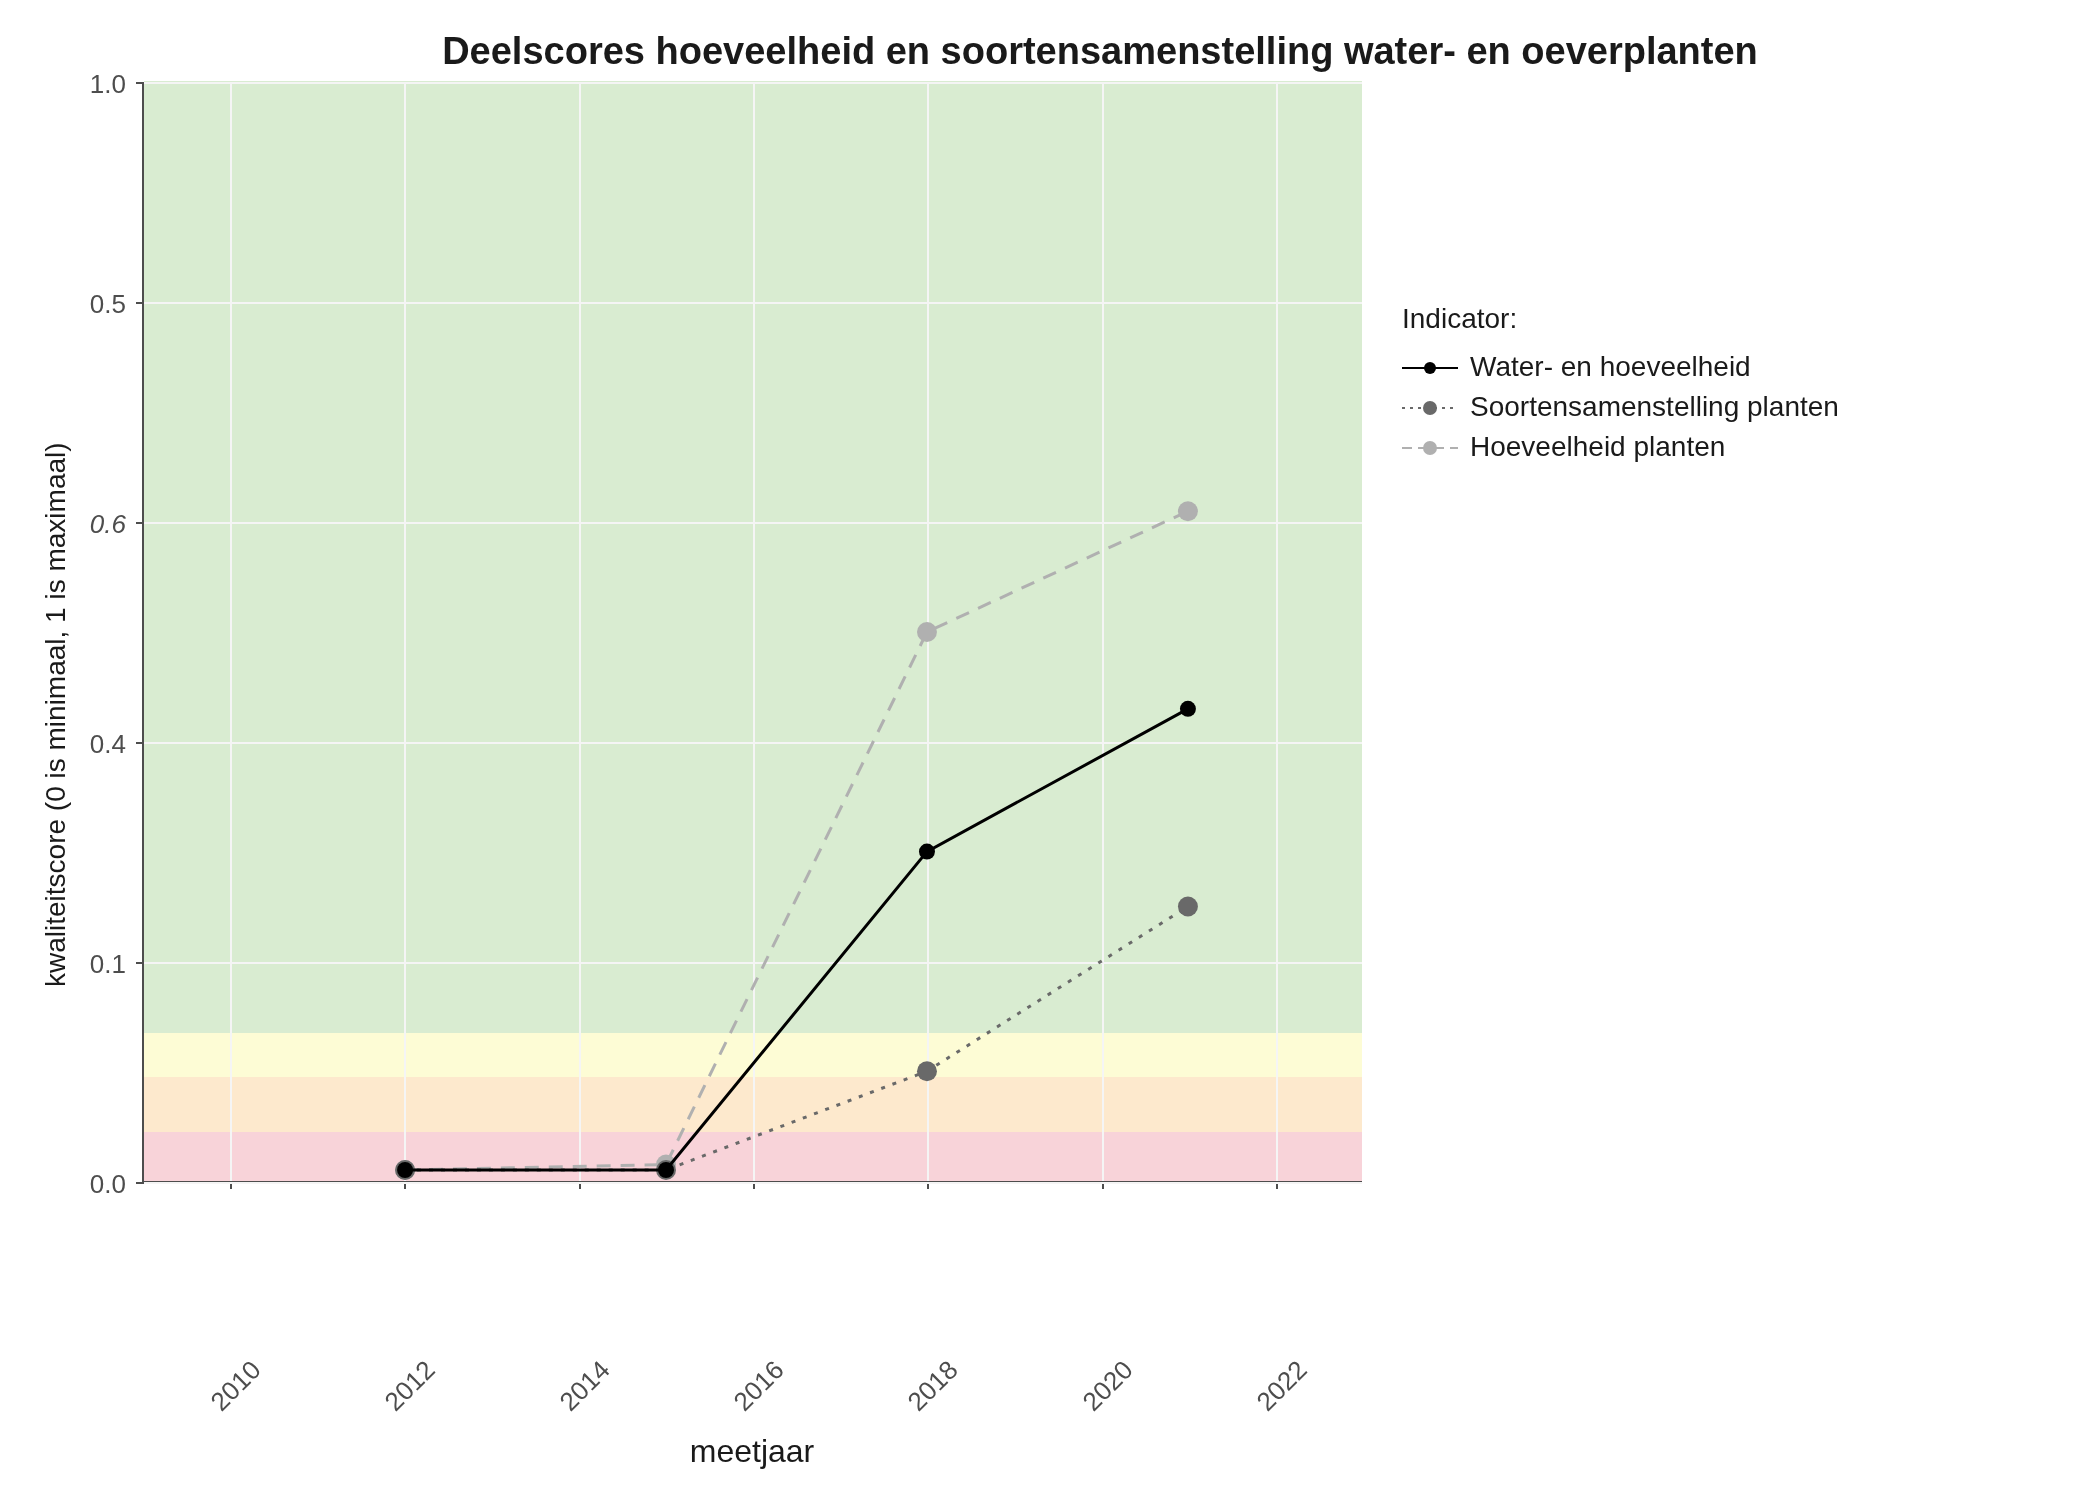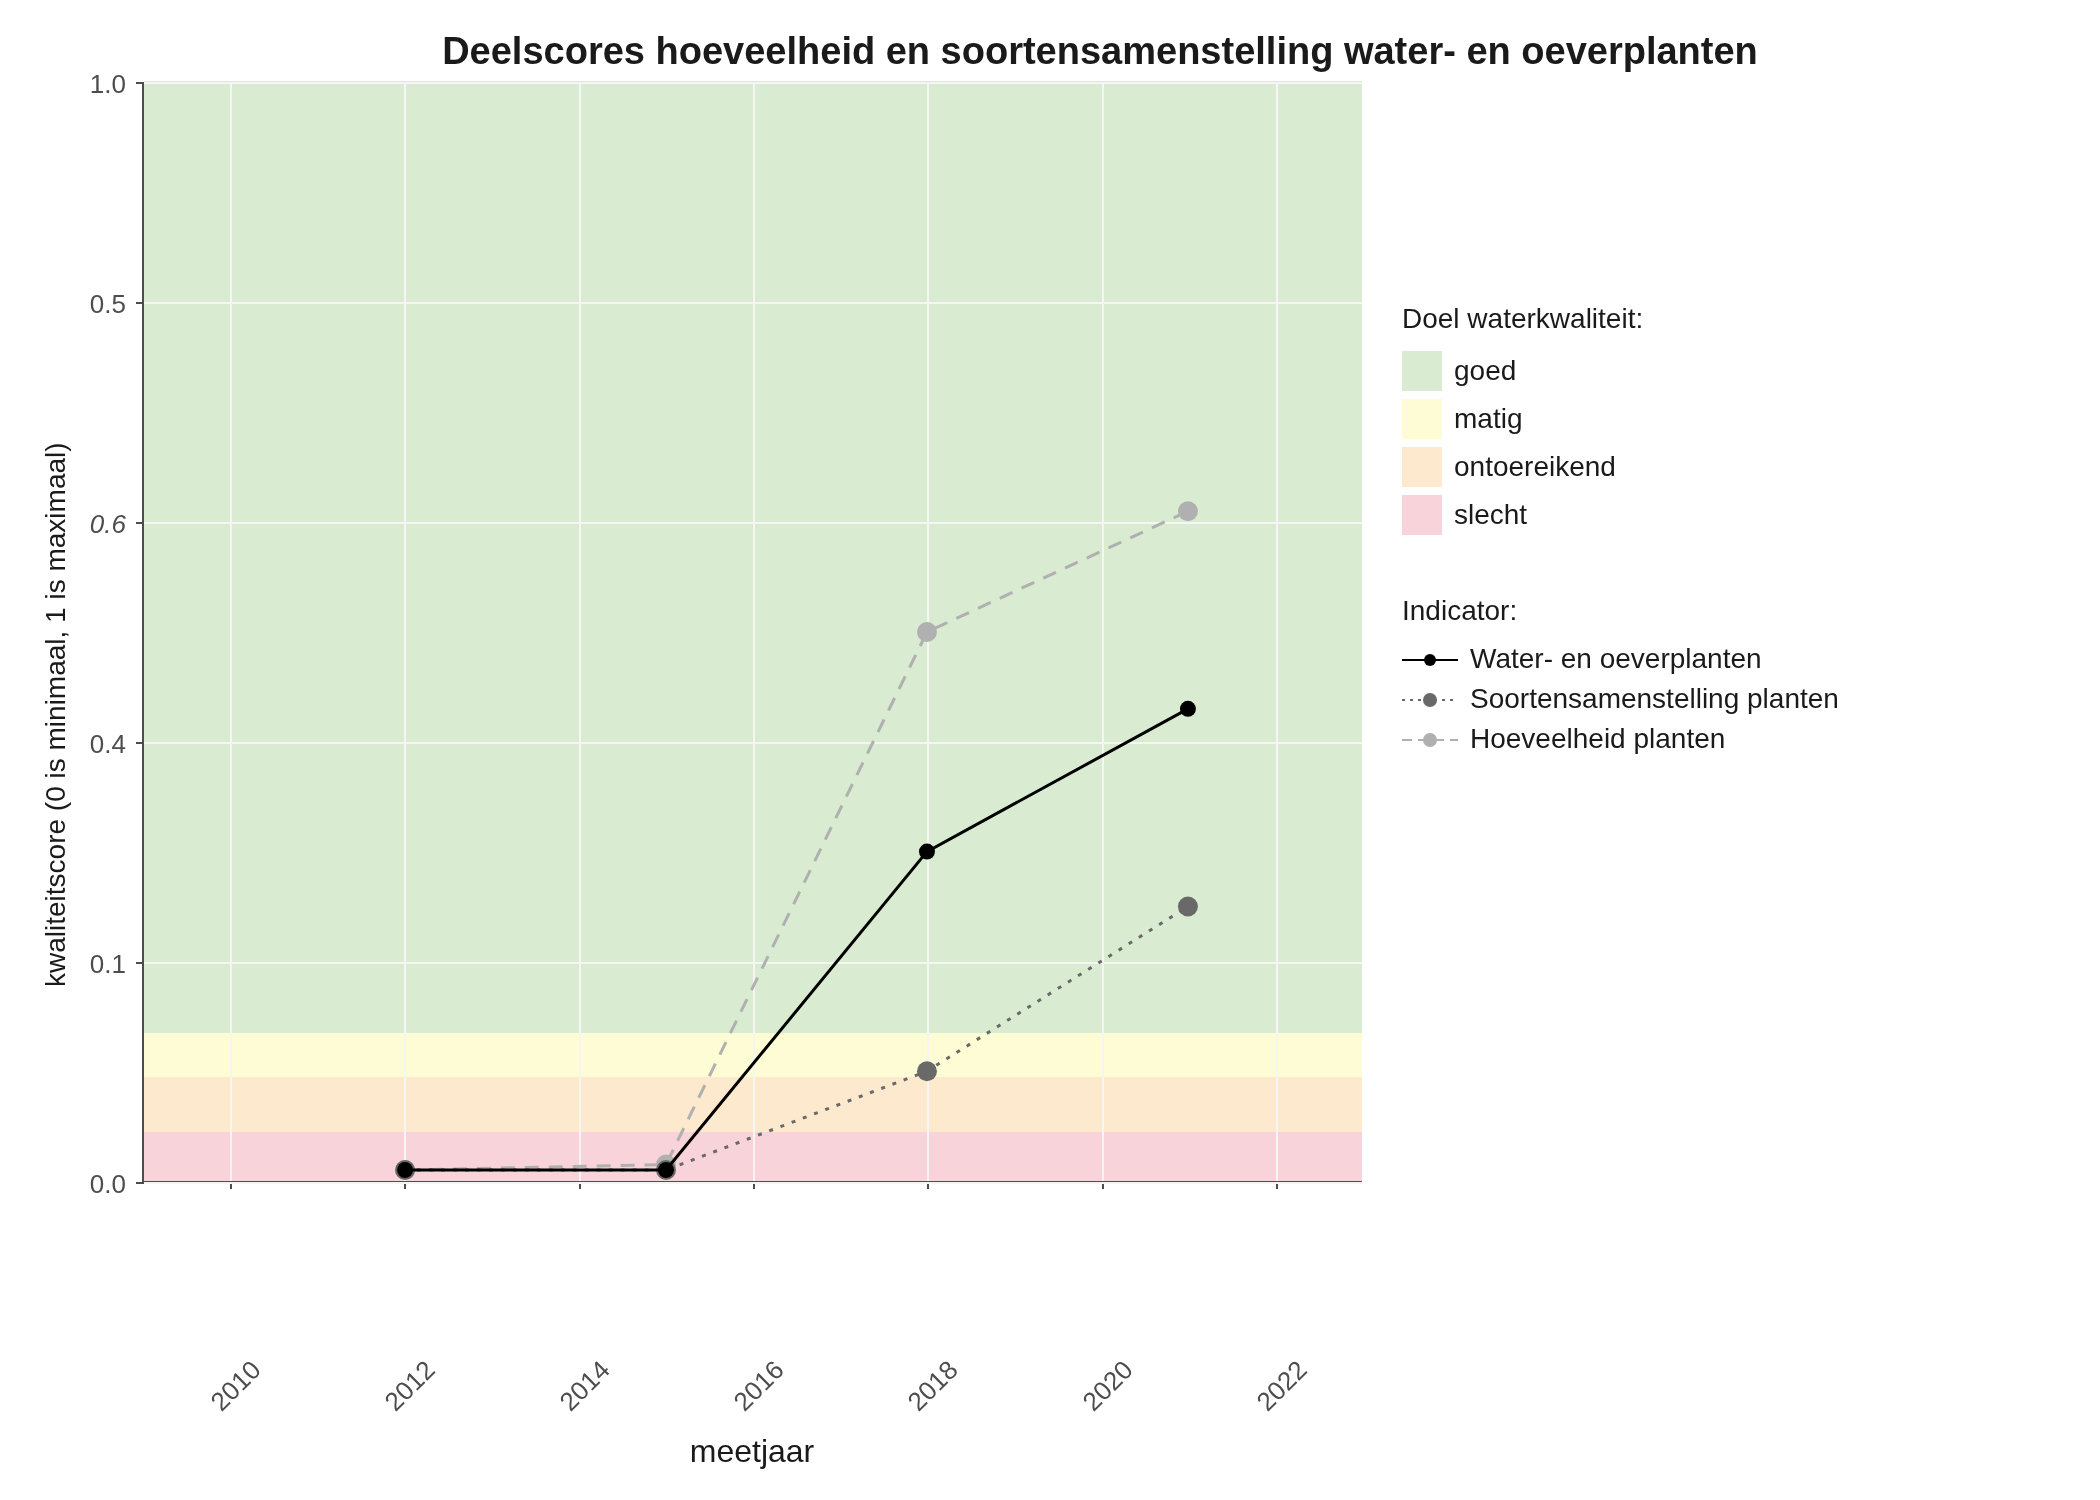--- a/index.html
+++ b/index.html
@@ -229,48 +229,29 @@
             <div class="xtick" style="left: 1128.86px;">2022</div>
           </div>
       </div>
       <div style="display:flex;">
         <div style="width: calc(100% - 1220px);"></div>
         <div class="xlabel">meetjaar</div>
       </div>
     </div>
     <div class="legend-col">
       <div class="legend-block">
-        <div class="legend-title">Doel waterkwaliteit:</div>
-        <div class="legend-item">
-          <div class="swatch band-green"></div>
-          <span>goed</span>
-        </div>
-        <div class="legend-item">
-          <div class="swatch band-yellow"></div>
-          <span>matig</span>
-        </div>
-        <div class="legend-item">
-          <div class="swatch band-orange"></div>
-          <span>ontoereikend</span>
-        </div>
-        <div class="legend-item">
-          <div class="swatch band-red"></div>
-          <span>slecht</span>
-        </div>
-      </div>
-      <div class="legend-block">
         <div class="legend-title">Indicator:</div>
         <div class="legend-item">
           <div class="line-sample">
             <svg viewBox="0 0 56 24">
                 <line x1="0" y1="12" x2="56" y2="12" stroke="#000" stroke-width="2"></line>
                 <circle cx="28" cy="12" r="6" fill="#000"></circle>
               </svg>
           </div>
-          <span>Water- en oeverplanten</span>
+          <span>Water- en hoeveelheid</span>
         </div>
         <div class="legend-item">
           <div class="line-sample">
             <svg viewBox="0 0 56 24">
                 <line x1="0" y1="12" x2="56" y2="12" stroke="#696969" stroke-width="2" stroke-dasharray="3 5"></line>
                 <circle cx="28" cy="12" r="7" fill="#696969"></circle>
               </svg>
           </div>
           <span>Soortensamenstelling planten</span>
         </div>

